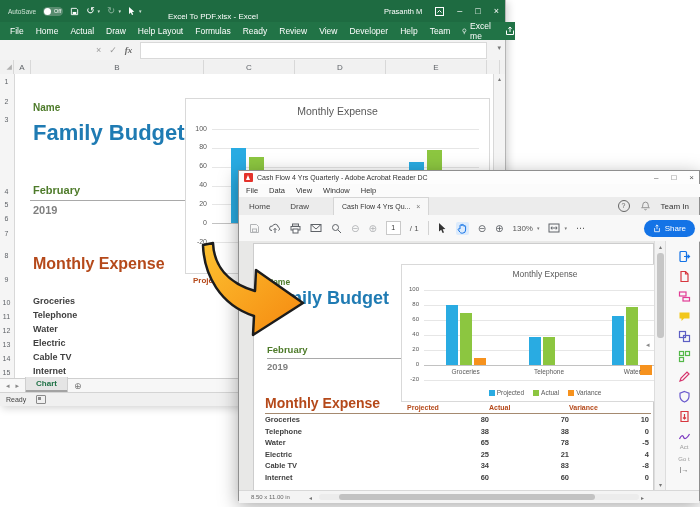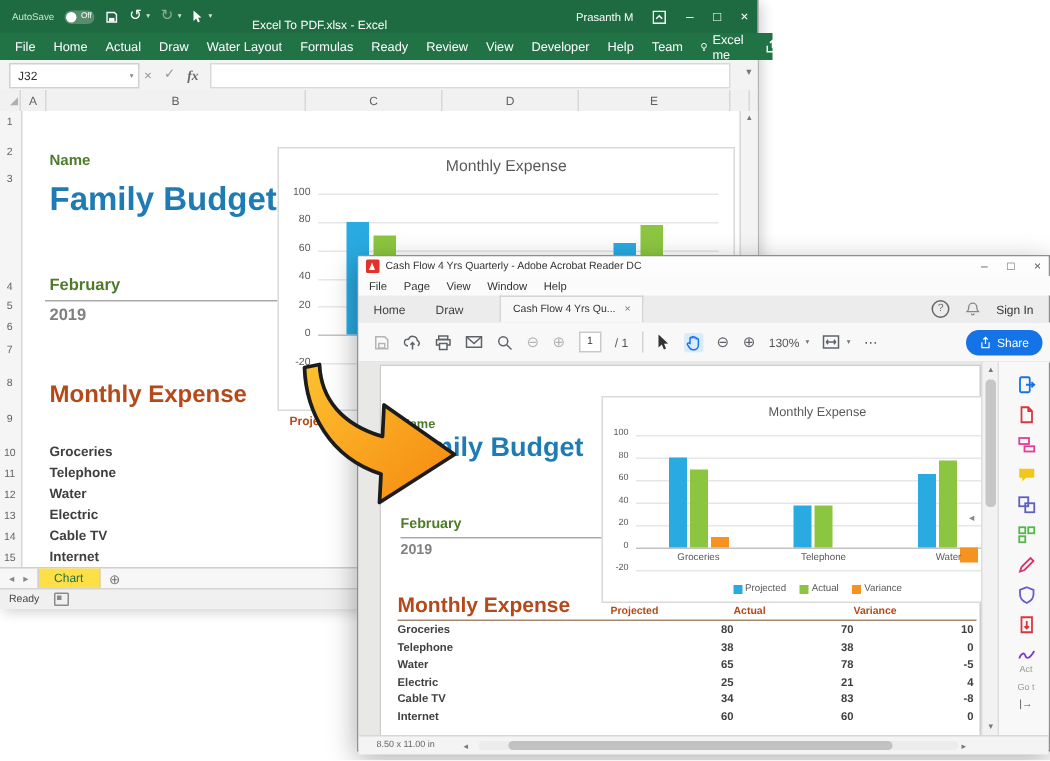--- a/index.html
+++ b/index.html
@@ -46,22 +46,22 @@
   .cell-feb{left:33px;top:110px;font-size:11px;font-weight:bold;color:#4e7b2a;}
   .feb-line{left:30px;top:126px;width:172px;height:1px;background:#a9a9a9;}
   .cell-2019{left:33px;top:130px;font-size:11px;font-weight:bold;color:#7f7f7f;}
   .cell-monthexp{left:33px;top:181px;font-size:16px;font-weight:bold;color:#b5491a;}
   .cell-projhdr{left:193px;top:202px;font-size:8px;font-weight:bold;color:#b5491a;}
   .x-item{position:absolute;left:33px;font-size:9px;font-weight:bold;color:#3f3f3f;}
   .x-vscroll{right:0;top:0;width:11px;height:100%;background:#f4f4f4;border-left:1px solid #d8d8d8;text-align:center;}
   .x-vscroll .up{font-size:6px;color:#777;line-height:10px;}
   .x-sheettabs{left:0;top:378px;width:100%;height:14px;background:#f7f7f7;border-top:1px solid #cfcfcf;gap:6px;padding-left:6px;}
   .sheetnav{font-size:7px;color:#888;}
-  .sheettab{height:13px;background:#fde047;border-left:1px solid #cfcfcf;border-right:1px solid #cfcfcf;border-bottom:2px solid #a3a3a3;
-            padding:0 10px;font-size:8px;font-weight:normal;color:#1e7145;display:flex;align-items:center;}
+  .sheettab{height:13px;background:#e5e5e5;border-left:1px solid #cfcfcf;border-right:1px solid #cfcfcf;border-bottom:6px solid #a3a3a3;
+            padding:0 10px;font-size:8px;font-weight:bold;color:#1e7145;display:flex;align-items:center;}
   .addsheet{font-size:9px;color:#777;}
   .x-status{left:0;top:392px;width:100%;height:13px;background:#f0f0f0;border-top:1px solid #d4d4d4;gap:10px;padding-left:6px;}
   .x-status .ready{font-size:7px;color:#444;}
   .macro-ic{width:8px;height:7px;border:1px solid #8a8a8a;border-radius:1px;position:relative;}
   .macro-ic:after{content:"";position:absolute;left:1px;top:1px;width:3px;height:3px;background:#8a8a8a;}
 
   
   .chart{background:#fff;border:1px solid #d9d9d9;}
   .chart .ct{position:absolute;width:100%;text-align:center;color:#595959;}
   .chart .grid{position:absolute;height:1px;background:#e6e6e6;}
@@ -180,21 +180,21 @@
         <span class="winbtn">□</span>
         <span class="winbtn">×</span>
       </div>
     </div>
 
     <div class="x-ribbontabs abs flex" id="x-ribbon-tabs">
       <span class="ribbon-tab">File</span>
         <span class="ribbon-tab">Home</span>
         <span class="ribbon-tab">Actual</span>
         <span class="ribbon-tab">Draw</span>
-        <span class="ribbon-tab">Water Layout</span>
+        <span class="ribbon-tab">Help Layout</span>
         <span class="ribbon-tab">Formulas</span>
         <span class="ribbon-tab">Ready</span>
         <span class="ribbon-tab">Review</span>
         <span class="ribbon-tab">View</span>
         <span class="ribbon-tab">Developer</span>
         <span class="ribbon-tab">Help</span>
         <span class="ribbon-tab">Team</span>
         <span class="tellme flex">
         <svg width="7" height="9" viewBox="0 0 7 9">
             <circle cx="3.5" cy="3" r="2.4" fill="none" stroke="#fff"></circle>
@@ -204,24 +204,20 @@
       </span>
       <span class="x-share-ic tb-ic">
         <svg width="10" height="10" viewBox="0 0 10 10">
             <path d="M1.5 4.5v4h7v-4" fill="none" stroke="#fff"></path>
             <path d="M5 6V1M3.3 2.6 5 1l1.7 1.6" fill="none" stroke="#fff"></path>
           </svg>
       </span>
     </div>
 
     <div class="x-formula abs">
-      <div class="namebox abs">
-        <span>J32</span>
-          <span class="dd">▾</span>
-      </div>
       <div class="fml-icons abs flex">
         <span>×</span>
         <span>✓</span>
         <span class="fx">fx</span>
       </div>
       <div class="fml-input abs"></div>
       <span class="fml-chev abs">▾</span>
     </div>
 
     <div class="x-colhead abs" id="x-colheads">
@@ -333,41 +329,41 @@
       <span class="pdf-app-ic"></span>
       <span class="a-title">Cash Flow 4 Yrs Quarterly - Adobe Acrobat Reader DC</span>
       <span class="a-ctrl">
         <span>–</span>
         <span>□</span>
         <span>×</span>
       </span>
     </div>
     <div class="a-menubar abs flex" id="a-menus">
         <span class="a-menu">File</span>
-        <span class="a-menu">Page</span>
+        <span class="a-menu">Data</span>
         <span class="a-menu">View</span>
         <span class="a-menu">Window</span>
         <span class="a-menu">Help</span>
       </div>
     <div class="a-tabbar abs flex">
       <span class="a-tab">Home</span>
       <span class="a-tab">Draw</span>
       <span class="a-doctab">
         <span>Cash Flow 4 Yrs Qu...</span>
         <span class="x">×</span>
       </span>
       <span class="a-tab-right">
         <span class="helpcirc">?</span>
         <span class="tb-ic">
           <svg width="9" height="10" viewBox="0 0 10 11">
               <path d="M5 1.2a3 3 0 0 1 3 3c0 2.2.7 2.9 1.2 3.2H.8C1.3 7.1 2 6.4 2 4.2a3 3 0 0 1 3-3z" fill="none" stroke="#888"></path>
               <path d="M4 8.8a1 1 0 0 0 2 0" fill="none" stroke="#888"></path>
             </svg>
         </span>
-        <span class="signin">Sign In</span>
+        <span class="signin">Team In</span>
       </span>
     </div>
 
     <div class="a-toolbar abs flex">
       <span class="tb-ic dim">
         <svg width="11" height="11" viewBox="0 0 11 11">
             <path d="M1.5 1.5h6l2 2v6h-8z" fill="none" stroke="#5f6368"></path>
             <rect x="3.5" y="6" width="4" height="3" fill="none" stroke="#5f6368"></rect>
           </svg>
       </span>

